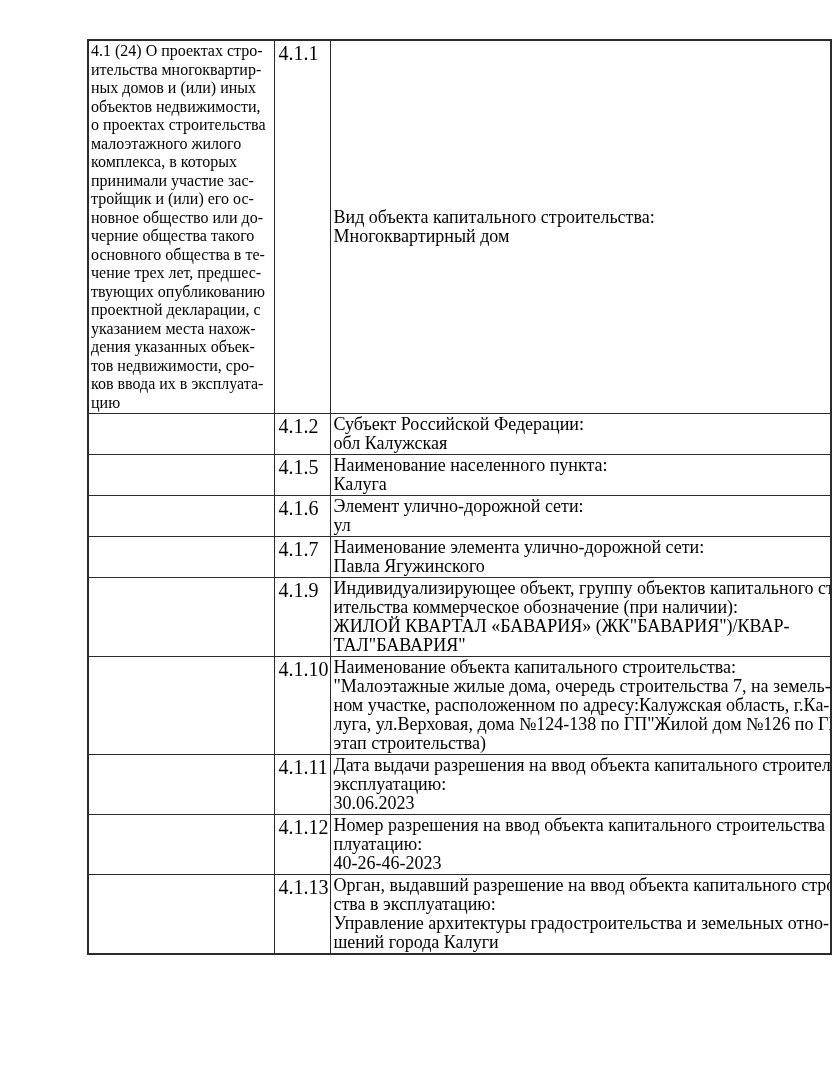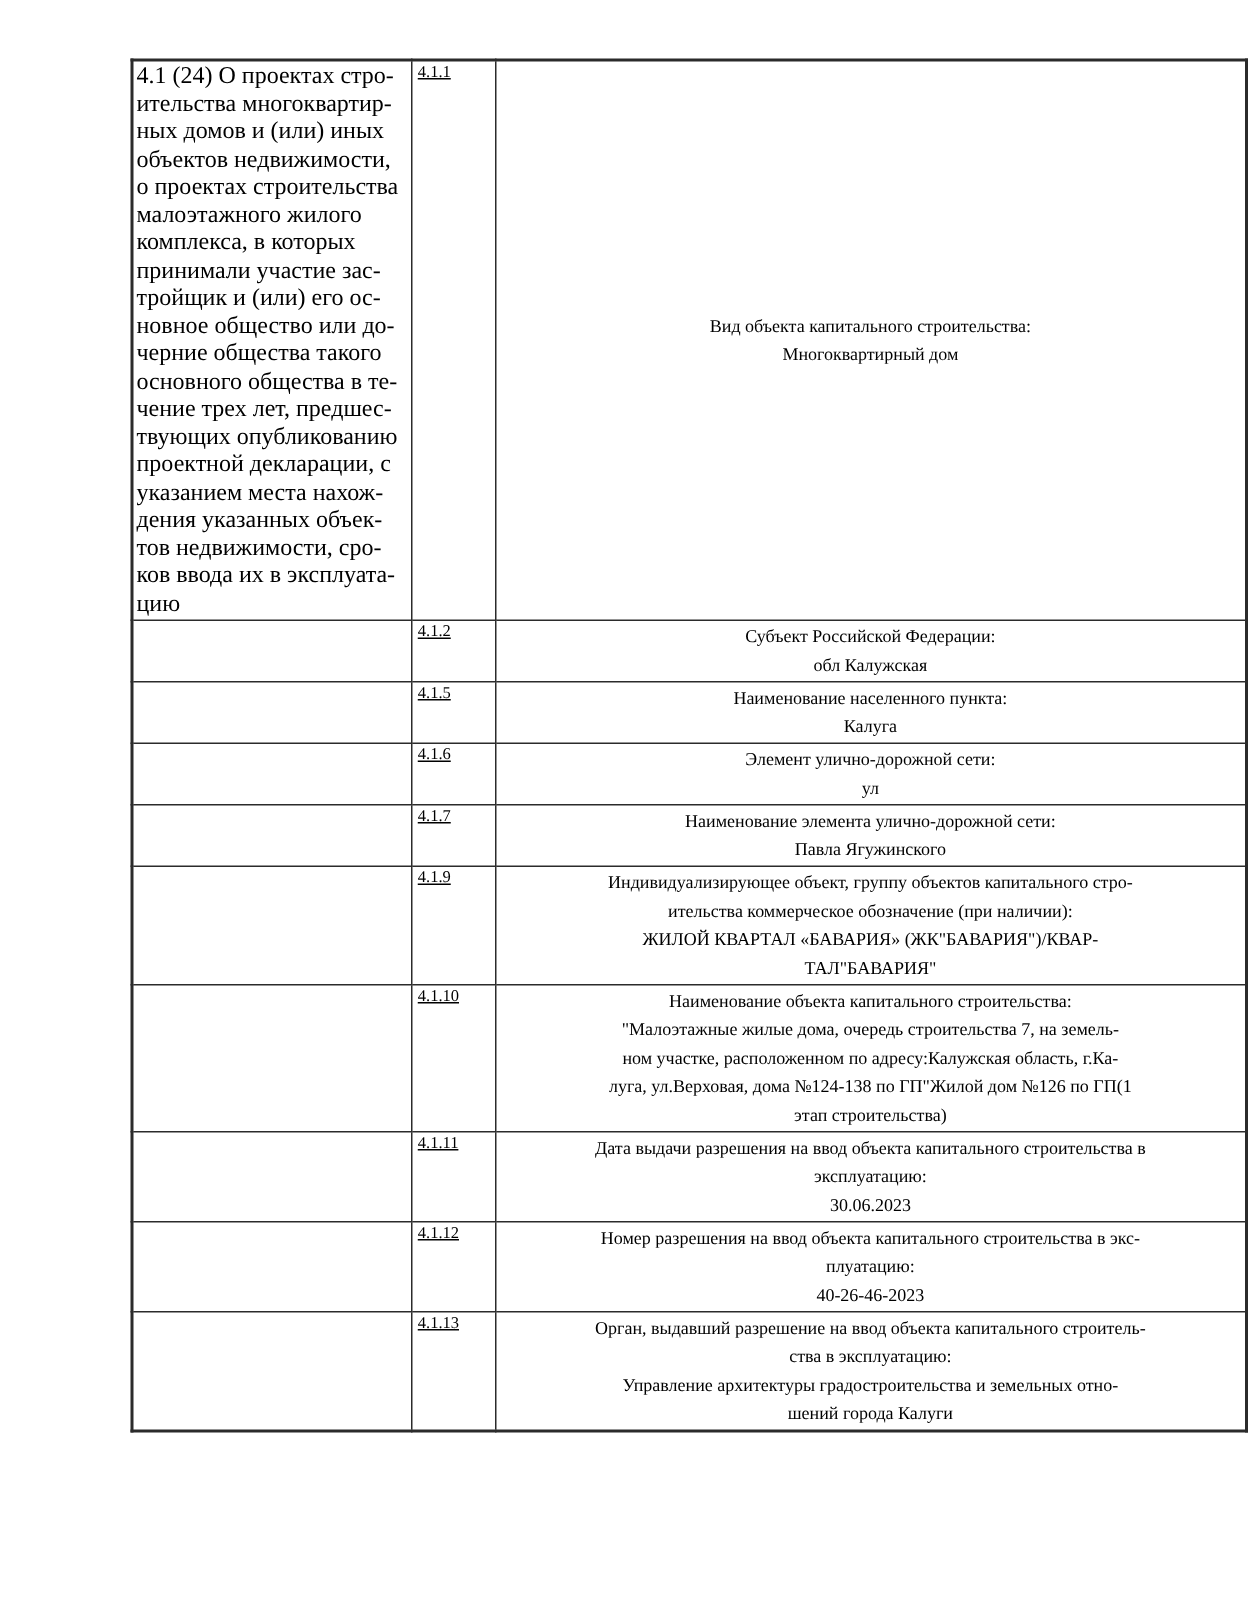--- a/index.html
+++ b/index.html
@@ -29,31 +29,29 @@
     vertical-align: top;
     overflow: hidden;
   }
   td.c1 {
     font-size: 16px;
     line-height: 18.5px;
     white-space: pre;
     padding: 1px 2px;
   }
   td.c2 {
-    font-size: 11px;
+    font-size: 20px;
     vertical-align: middle;
     padding: 1px 2px 1px 4px;
     white-space: nowrap;
-    text-decoration: underline;
   }
   td.c3 {
-    font-size: 12px;
+    font-size: 18px;
     line-height: 19px;
     padding: 1px 3px;
-    text-align: center;
   }
   td.c3 .label {
     white-space: pre;
     font-weight: normal;
   }
   td.c3 .value {
     white-space: pre;
     font-weight: bold;
   }
   .vprefix { font-weight: normal; }

